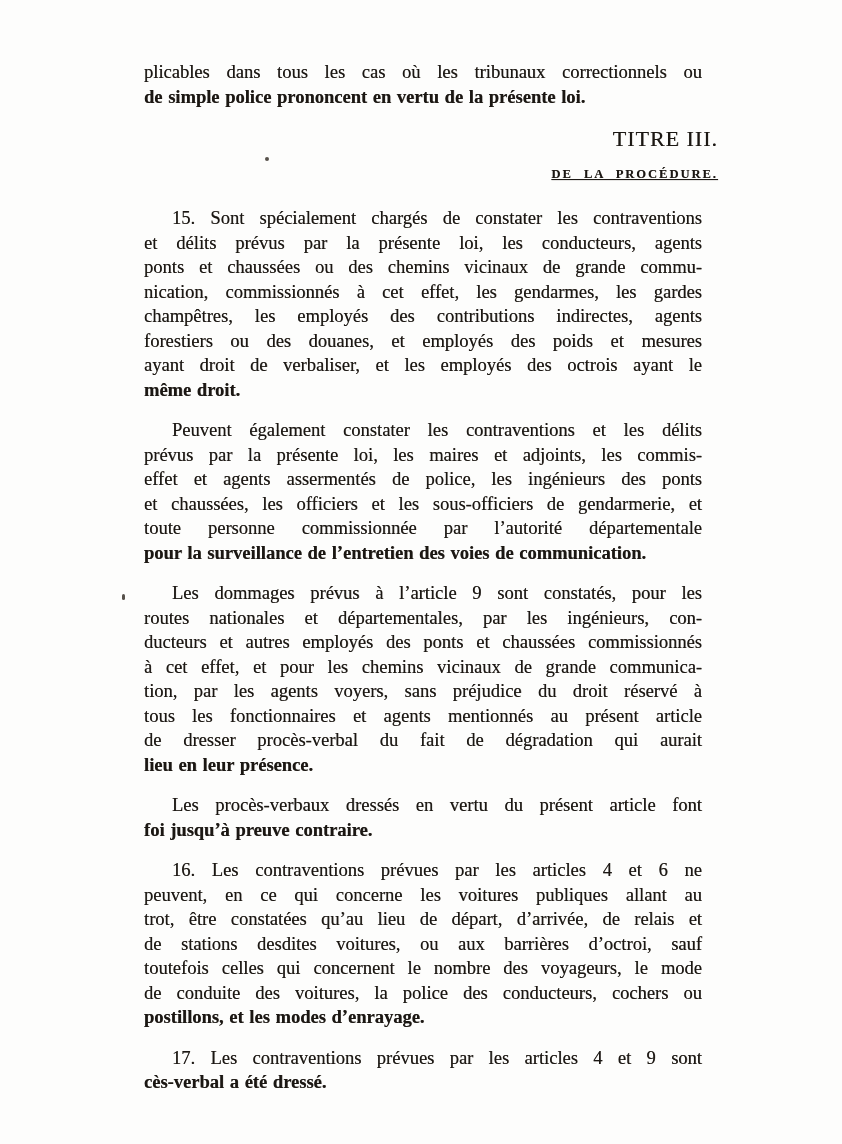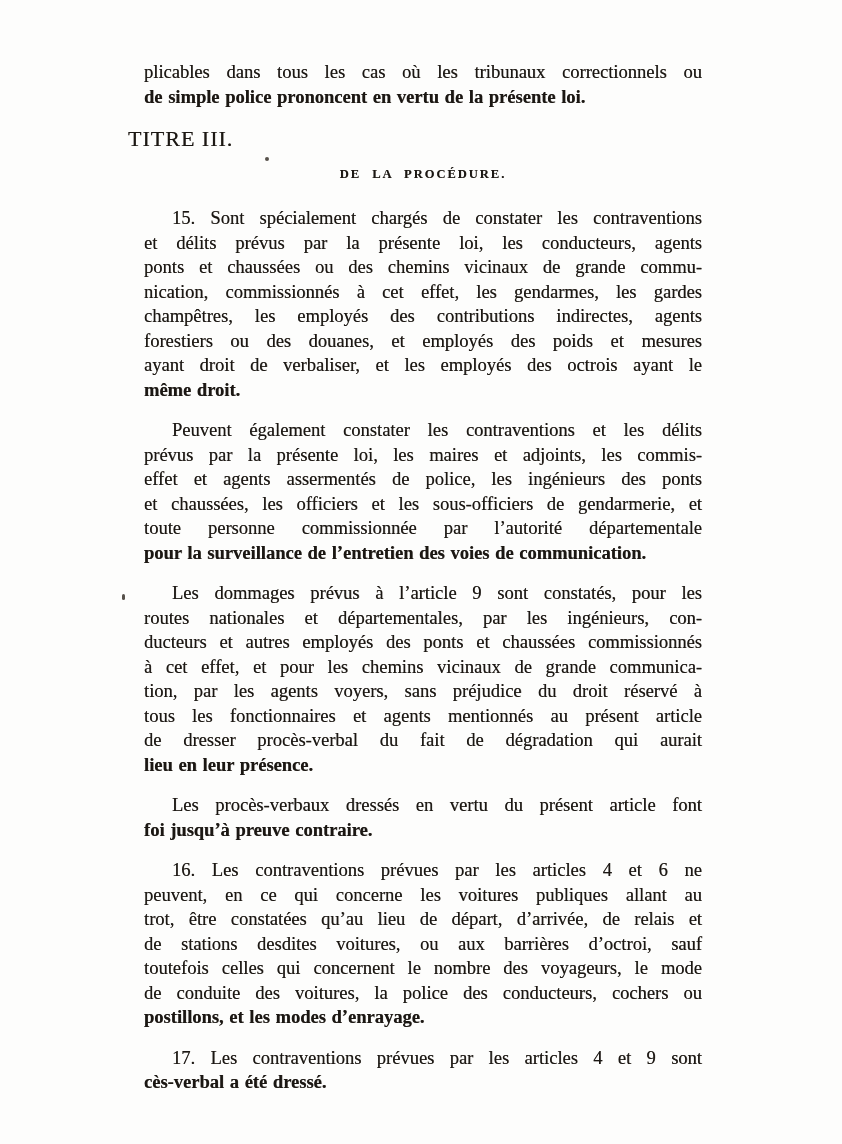--- a/index.html
+++ b/index.html
@@ -37,34 +37,35 @@
     font-weight: bold;
   }
   .line.indent {
     text-indent: 28px;
   }
   .section-title {
     margin-top: 17px;
     font-size: 22px;
     line-height: 26px;
     height: 26px;
-    text-align: left;
+    text-align: right;
     letter-spacing: 1px;
     text-shadow: 0.3px 0.2px 0.4px rgba(25, 18, 10, 0.6);
   }
   .section-subtitle {
     margin-top: 14px;
     font-size: 12.5px;
     line-height: 17px;
     height: 17px;
-    text-align: center;
+    text-align: right;
     font-weight: bold;
     letter-spacing: 2px;
     word-spacing: 6px;
     text-shadow: 0.2px 0.2px 0.3px rgba(25, 18, 10, 0.55);
+    text-decoration: underline;
   }
   .paragraph { margin: 16px; }
   .paragraph.first-body { margin-top: 23px; }
   .speck {
     position: absolute;
     background: #3a332c;
     border-radius: 50%;
     opacity: 0.85;
   }
   .speck-1 { left: 265px; top: 157px; width: 4px; height: 4px; }

